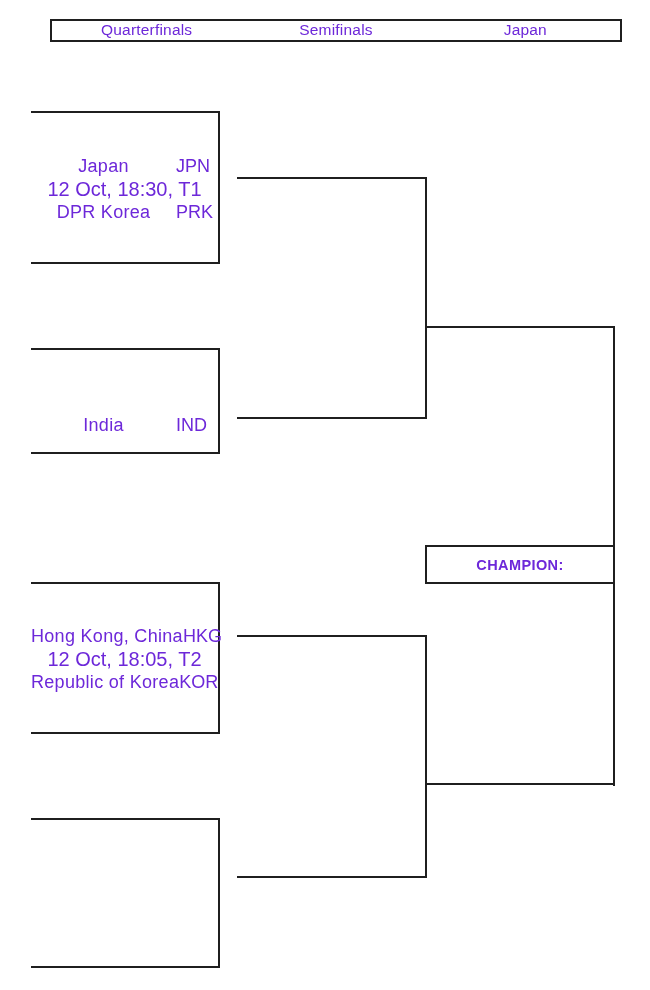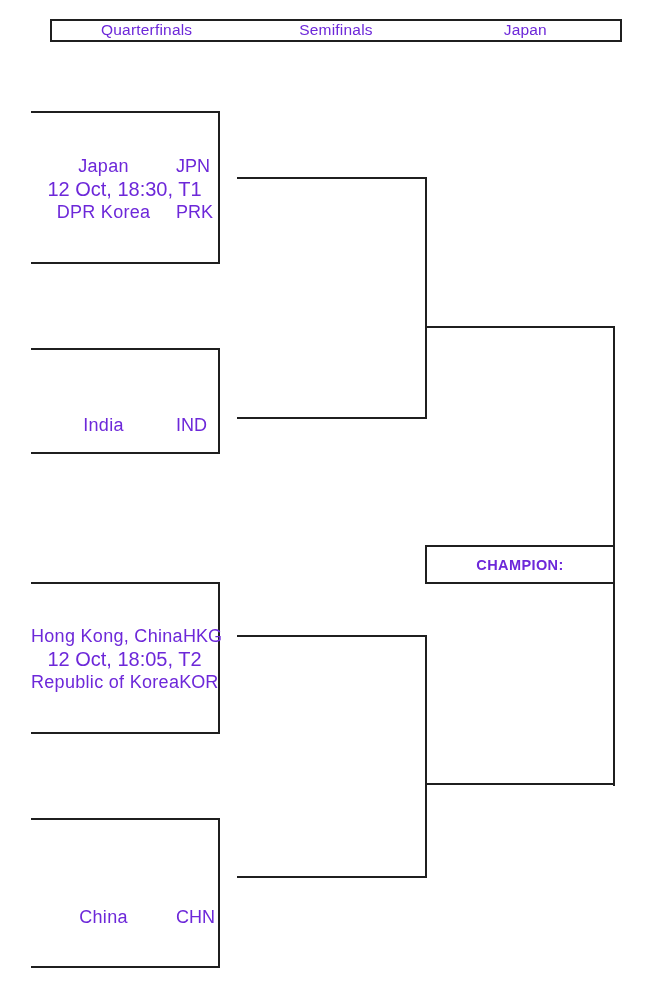--- a/index.html
+++ b/index.html
@@ -91,24 +91,20 @@
       <span class="team-code">KOR</span>
     </div>
   </div>
 
   <div class="match" style="top:818px; height:150px;">
     <div class="slot">
       <span class="team-name"></span>
       <span class="team-code"></span>
     </div>
     <div class="schedule"></div>
-    <div class="slot">
-      <span class="team-name">China</span>
-      <span class="team-code">CHN</span>
-    </div>
   </div>
 
   <div class="line" style="left:237px; top:177px; width:190px; height:2px;"></div>
   <div class="line" style="left:237px; top:417px; width:190px; height:2px;"></div>
   <div class="line" style="left:425px; top:177px; width:2px; height:242px;"></div>
   <div class="line" style="left:237px; top:635px; width:190px; height:2px;"></div>
   <div class="line" style="left:237px; top:876px; width:190px; height:2px;"></div>
   <div class="line" style="left:425px; top:635px; width:2px; height:243px;"></div>
 
   <div class="line" style="left:425px; top:326px; width:190px; height:2px;"></div>

